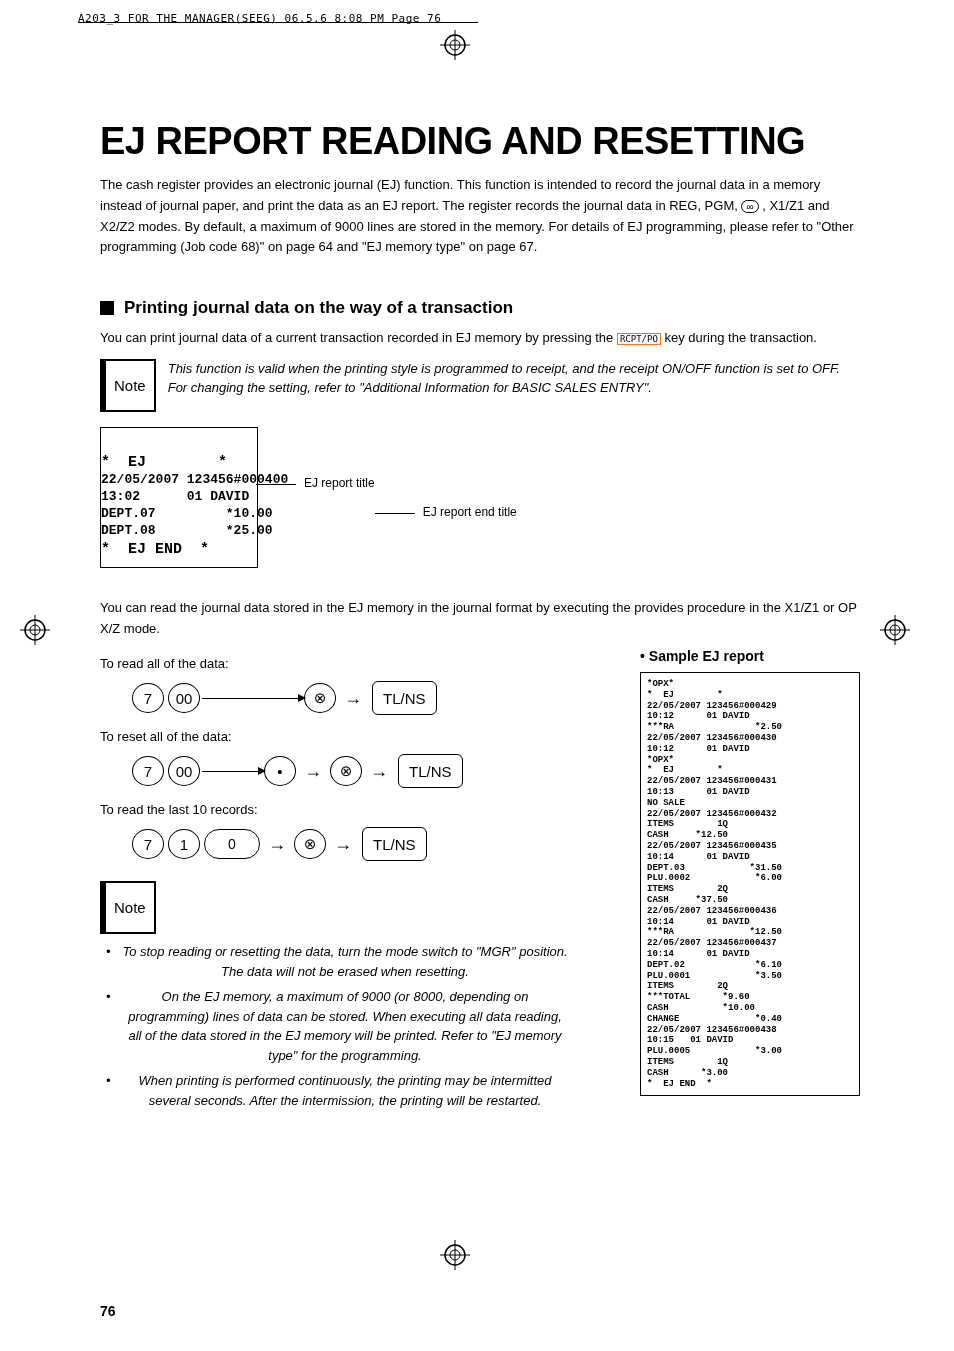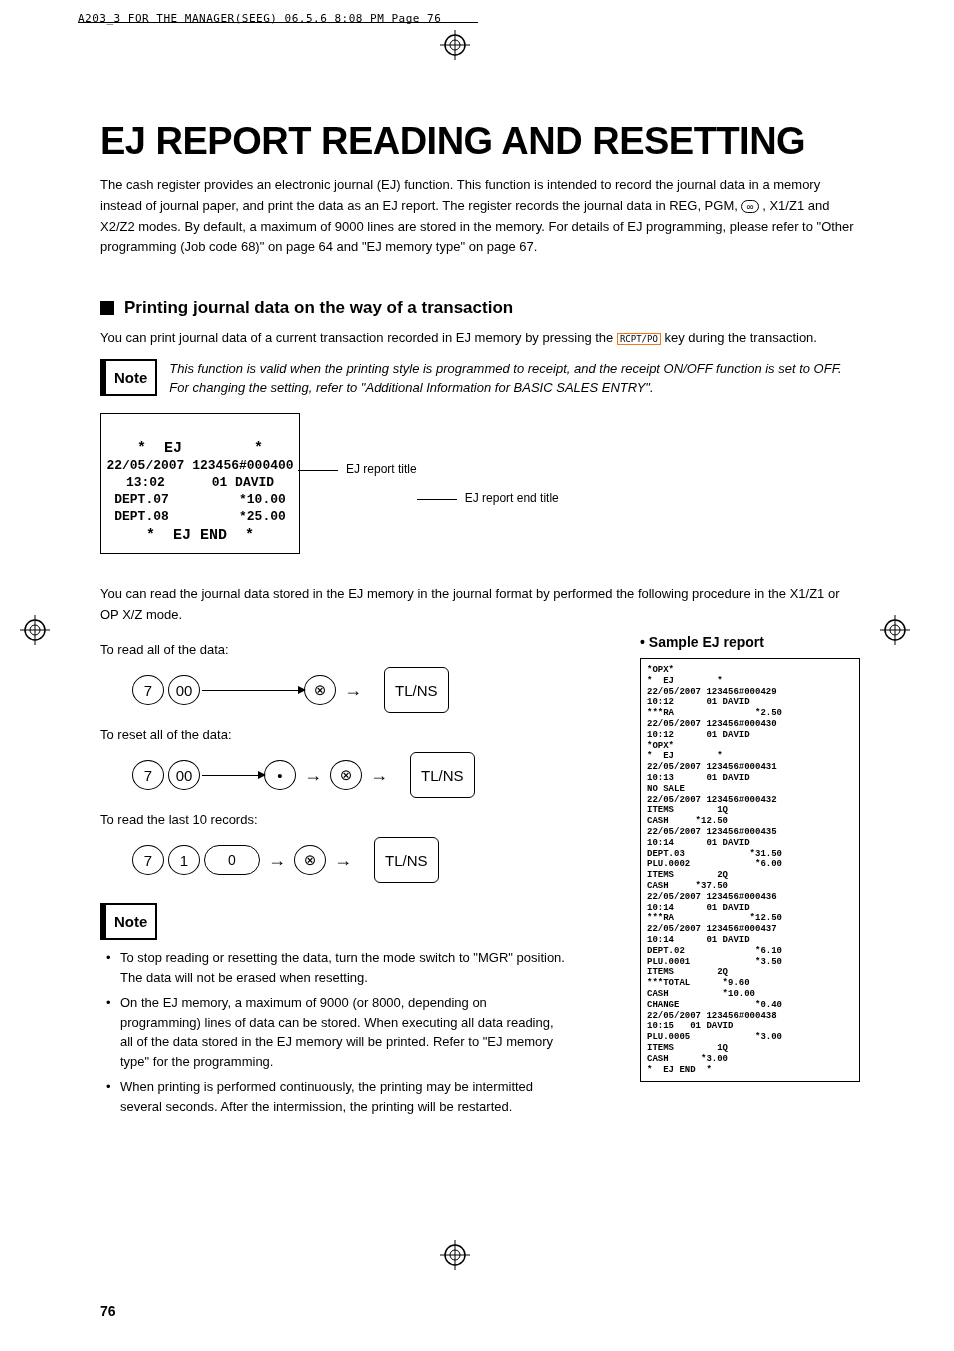--- a/index.html
+++ b/index.html
@@ -57,22 +57,22 @@
       line-height: 1.6;
       margin-bottom: 8px;
     }
     .note-container {
       display: flex;
       align-items: flex-start;
       margin: 10px 0 15px 0;
     }
     .note-label {
       border: 2px solid black;
-      padding: 8px 8px;
-      font-weight: bold;
+      padding: 16px 8px;
+      font-weight: normal;
       font-size: 15px;
       margin-right: 12px;
       border-left-width: 6px;
       flex-shrink: 0;
     }
     .note-text {
       font-style: italic;
       font-size: 13px;
       line-height: 1.5;
     }
@@ -87,23 +87,22 @@
       margin: 12px 0 30px 0;
     }
     .receipt {
       border: 1.5px solid black;
       padding: 8px 0;
       font-family: 'Courier New', monospace;
       font-size: 13px;
       line-height: 1.3;
       white-space: pre;
       font-weight: bold;
-      width: 200px;
+      width: 158px;
       position: relative;
-      text-align: center;
     }
     .receipt-bold {
       font-weight: 900;
       font-size: 15px;
     }
     .callout {
       border-top: 1px solid black;
       width: 40px;
       margin-top: 3px;
     }
@@ -139,22 +138,22 @@
       justify-content: center;
       font-size: 14px;
       margin: 0 2px;
       padding: 0 8px;
     }
     .rect-key {
       border: 1.5px solid black;
       border-radius: 6px;
       padding: 4px 10px;
       font-size: 15px;
-      margin: 0 16px;
-      height: 46px;
+      margin: 0 4px;
+      height: 34px;
       display: flex;
       align-items: center;
     }
     .arrow {
       font-size: 18px;
       margin: 0 6px;
     }
     .long-line {
       border-top: 1.5px solid black;
       width: 100px;
@@ -183,25 +182,27 @@
     }
     .right-col {
       width: 220px;
       margin-left: 24px;
     }
     .note-list {
       padding-left: 20px;
       margin-top: 8px;
     }
     .note-list li {
+      font-style: italic;
       font-size: 13px;
       line-height: 1.5;
       margin-bottom: 6px;
       list-style: none;
       position: relative;
+      text-align: center;
     }
     .note-list li::before {
       content: '•';
       position: absolute;
       left: -14px;
     }
     .ej-report {
       border: 1.5px solid black;
       padding: 6px;
       font-family: 'Courier New', monospace;
@@ -291,21 +292,21 @@
         <div class="callout"></div>
         <span class="callout-label">EJ report title</span>
       </div>
       <div style="display:flex;align-items:center;margin-top:58px">
         <div class="callout"></div>
         <span class="callout-label">EJ report end title</span>
       </div>
     </div>
   </div>
 
-  <p class="section-text">You can read the journal data stored in the EJ memory in the journal format by performed the following procedure in the X1/Z1 or OP X/Z mode.</p>
+  <p class="section-text">You can read the journal data stored in the EJ memory in the journal format by executing the provides procedure in the X1/Z1 or OP X/Z mode.</p>
 
   <div class="two-col">
     <div class="left-col">
       <div class="small-text">To read all of the data:</div>
       <div class="key-sequence">
         <div class="oval-key">7</div>
         <div class="oval-key">00</div>
         <div class="long-line"></div>
         <div class="oval-key">⊗</div>
         <span class="arrow">→</span>

